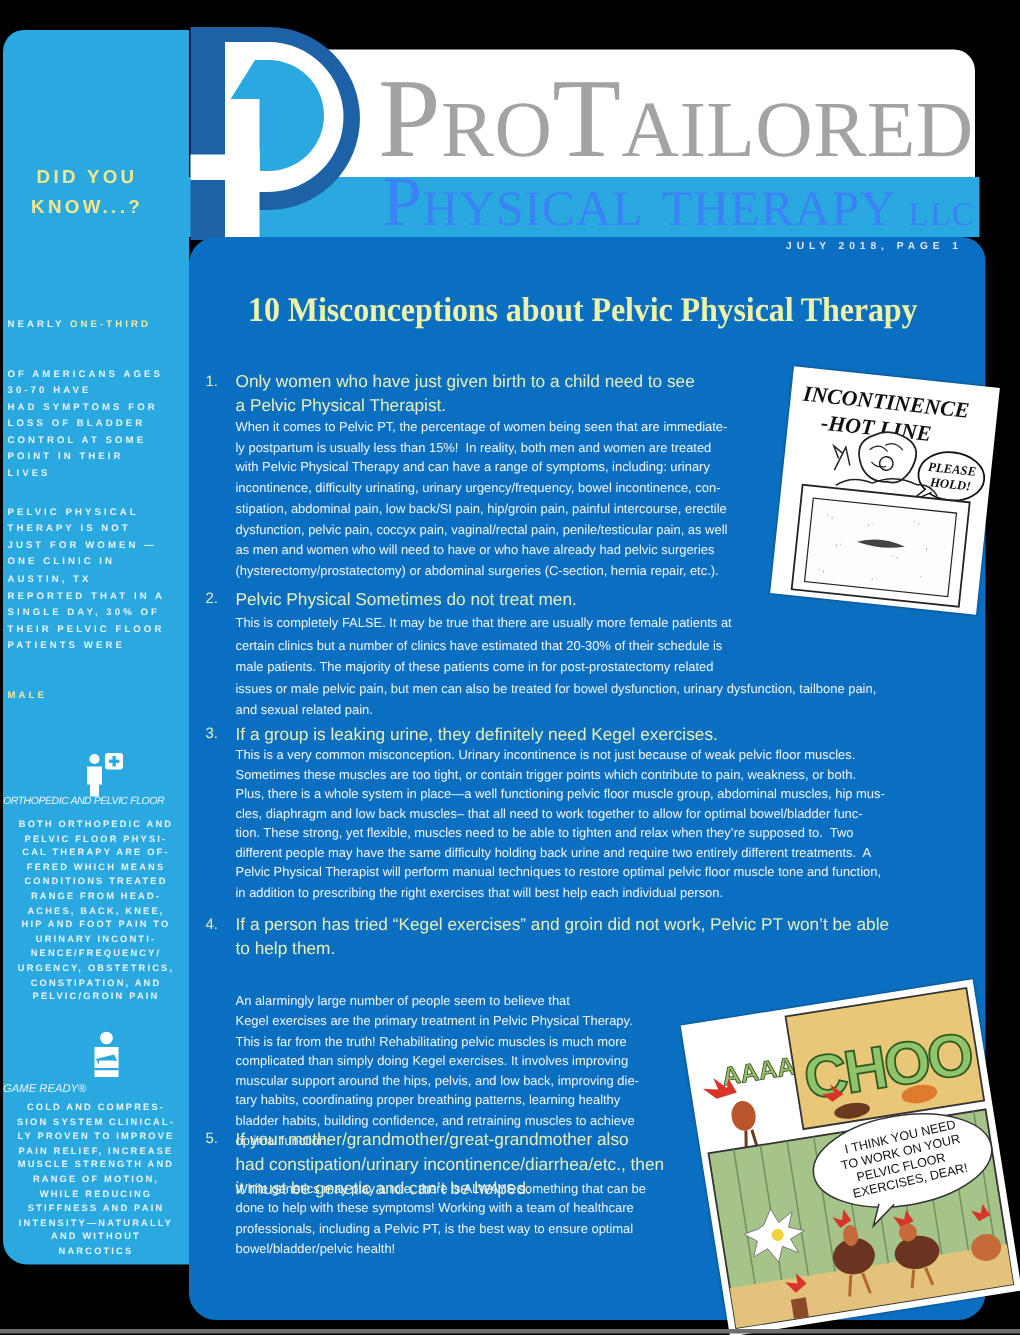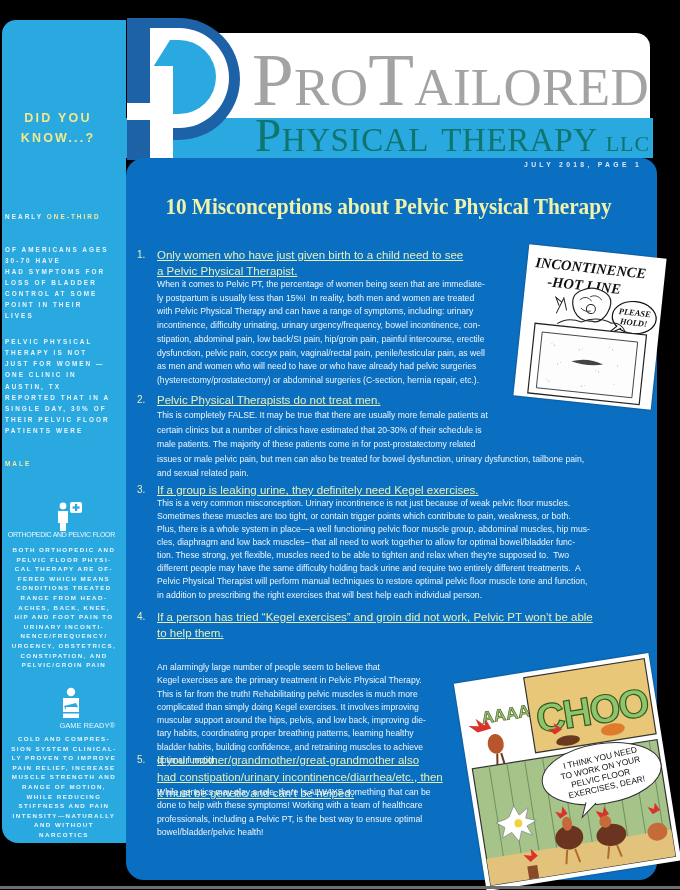--- a/index.html
+++ b/index.html
@@ -8,43 +8,43 @@
   .abs { position:absolute; }
 
   
   .sidebar { left:2px; top:20px; width:124px; height:823px; background:#2aa8e0;
              border-radius:14px 0 0 16px; }
   .dyk { left:2px; top:108px; width:112px; text-align:center; white-space:pre;
          color:#f2e88e; font-weight:bold; font-size:12.5px; line-height:20px; letter-spacing:2.2px; }
   .fact { left:5px; width:121px; color:#e9f4fb; font-weight:bold; font-size:6.4px;
           letter-spacing:2.05px; white-space:pre; }
   .hl { color:#f1eaa0; }
-  .svc-label { left:2px; width:113px; text-align:right; color:#eaf5fb; font-size:7px;
-               letter-spacing:-0.3px; white-space:nowrap; }
+  .svc-label { left:2px; width:113px; text-align:left; color:#eaf5fb; font-size:7px;
+               letter-spacing:-0.3px; white-space:nowrap;font-style:italic; }
   .svc-body { left:2px; width:124px; text-align:center; color:#eaf5fb; font-weight:bold;
               font-size:6.2px; letter-spacing:1.45px; line-height:9.6px; white-space:pre; }
 
   
   .white-box { left:215px; top:33px; width:435px; height:86px; background:#fff; border-radius:0 14px 0 0; }
   .band { left:120px; top:118px; width:533px; height:40px; background:#2aa8e0; }
   .brand-main { left:252px; top:42px; font-family:"Liberation Serif", serif; font-variant:small-caps;
                 font-size:75px; line-height:75px; color:#a3a3a3; white-space:nowrap; letter-spacing:0.3px; }
   .brand-sub { left:255px; top:112px; font-family:"Liberation Serif", serif; font-variant:small-caps;
-               font-size:47px; line-height:47px; color:#0f766e; white-space:nowrap; letter-spacing:0.6px; }
+               font-size:47px; line-height:47px; color:#3b82f6; white-space:nowrap; letter-spacing:0.6px; }
   .brand-sub .llc { font-size:22px; letter-spacing:1px; margin-left:8px; }
 
   
   .panel { left:126px; top:158px; width:531px; height:722px; background:#0b6fc1; border-radius:18px 16px 18px 18px; }
   .issue { left:470px; top:161px; width:172px; text-align:right; color:#dce8f6; font-weight:bold;
            font-size:6.8px; letter-spacing:3.3px; white-space:nowrap; }
   .title { left:126px; top:193px; width:525px; text-align:center; font-family:"Liberation Serif", serif;
            font-weight:bold; font-size:23px; line-height:28px; color:#eef2ab; white-space:nowrap;
            transform:scaleX(0.93); transform-origin:center; letter-spacing:-0.1px; }
   .num { left:137px; color:#e6efb7; font-size:10px; line-height:16px; }
-  .head { left:157px; color:#e6efb7; font-size:11.5px; line-height:16px; white-space:pre;text-decoration:underline; }
+  .head { left:157px; color:#e6efb7; font-size:11.5px; line-height:16px; white-space:pre; }
   .body { left:157px; color:#eef5fb; font-size:8.65px; white-space:pre; }
 
   .cartoon { position:absolute; background:#fff; box-shadow:0 0 2px rgba(0,0,0,0.5); }
   .bottom-line { left:0; top:886px; width:680px; height:3px; background:#6e6e6e; }
 </style>
 </head>
 <body>
 
 <div class="abs sidebar"></div>
 <div class="abs dyk">DID YOU
@@ -145,21 +145,21 @@
 <div class="abs body" style="top:278px; line-height:13.7px;">When it comes to Pelvic PT, the percentage of women being seen that are immediate-
 ly postpartum is usually less than 15%!  In reality, both men and women are treated
 with Pelvic Physical Therapy and can have a range of symptoms, including: urinary
 incontinence, difficulty urinating, urinary urgency/frequency, bowel incontinence, con-
 stipation, abdominal pain, low back/SI pain, hip/groin pain, painful intercourse, erectile
 dysfunction, pelvic pain, coccyx pain, vaginal/rectal pain, penile/testicular pain, as well
 as men and women who will need to have or who have already had pelvic surgeries
 (hysterectomy/prostatectomy) or abdominal surgeries (C-section, hernia repair, etc.).</div>
 
 <div class="abs num" style="top:392px;">2.</div>
-<div class="abs head" style="top:392px;">Pelvic Physical Therapists do not treat men.</div>
+<div class="abs head" style="top:392px;">Pelvic Physical Sometimes do not treat men.</div>
 <div class="abs body" style="top:408px; line-height:14.5px;">This is completely FALSE. It may be true that there are usually more female patients at
 certain clinics but a number of clinics have estimated that 20-30% of their schedule is
 male patients. The majority of these patients come in for post-prostatectomy related
 issues or male pelvic pain, but men can also be treated for bowel dysfunction, urinary dysfunction, tailbone pain,
 and sexual related pain.</div>
 
 <div class="abs num" style="top:482px;">3.</div>
 <div class="abs head" style="top:482px;">If a group is leaking urine, they definitely need Kegel exercises.</div>
 <div class="abs body" style="top:496.5px; line-height:13.15px;">This is a very common misconception. Urinary incontinence is not just because of weak pelvic floor muscles.
 Sometimes these muscles are too tight, or contain trigger points which contribute to pain, weakness, or both.

